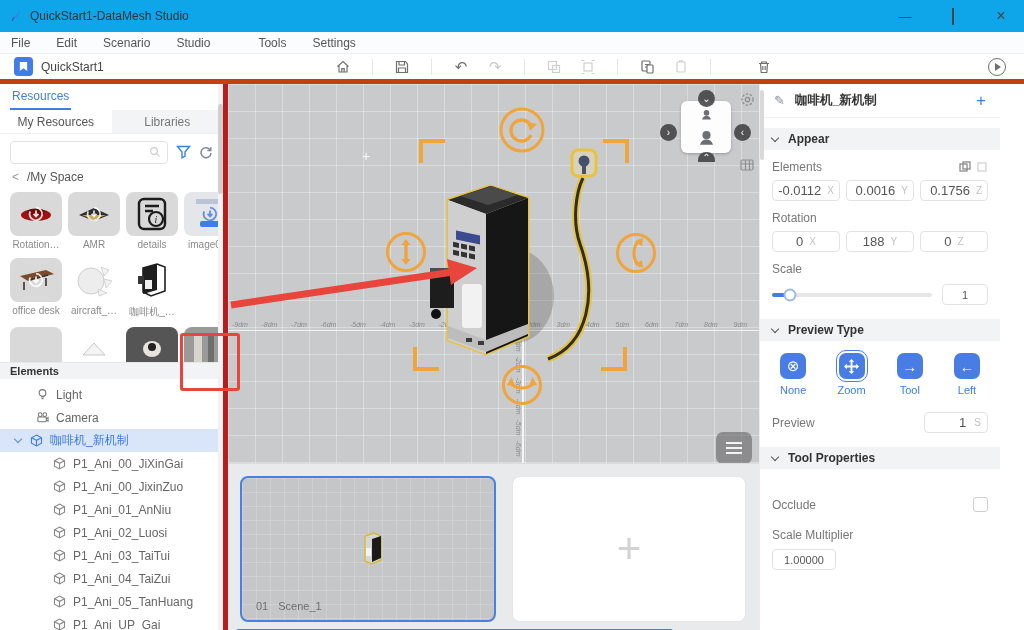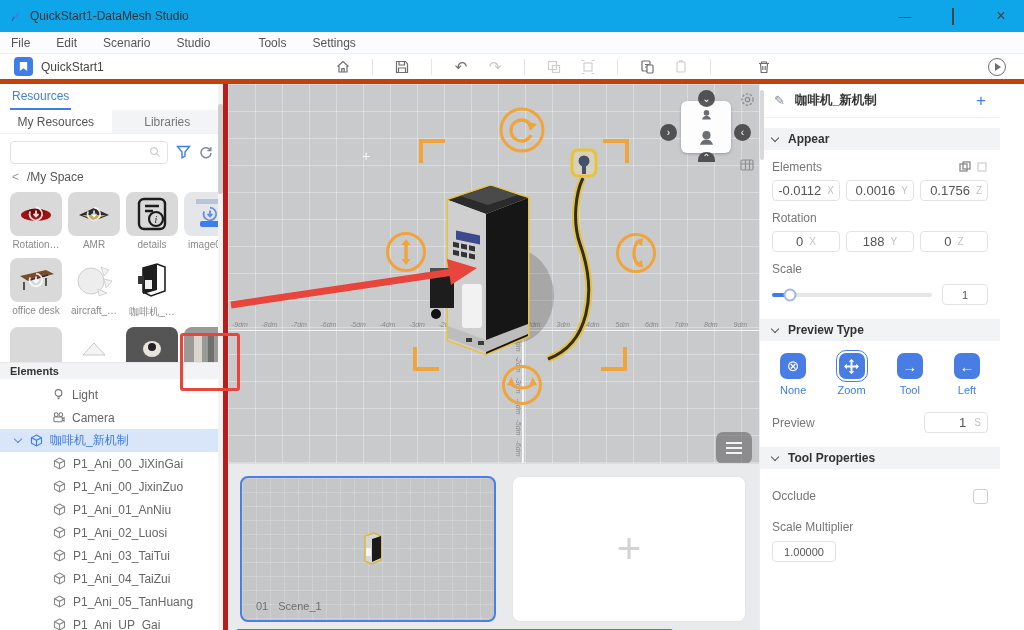--- a/index.html
+++ b/index.html
@@ -67,21 +67,21 @@
   .dl-badge { position:absolute; left:50%; top:50%; transform:translate(-50%,-50%); opacity:.85; }
   .red-box { position:absolute; left:180px; top:249px; width:60px; height:58px;
     border:3px solid #e8453c; border-radius:3px; pointer-events:none; z-index:5; }
 
   .elements-hdr { height:17px; background:#f2f3f4; border-top:1px solid #e7e7e7; display:flex;
     align-items:center; padding-left:10px; font-size:11px; font-weight:bold; color:#333; }
   .tree { padding-top:4px; }
   .tree-row { height:23px; display:flex; align-items:center; gap:7px; font-size:12px; color:#666; }
   .tree-row .ico { flex:0 0 auto; display:flex; }
   .tree-row.sel { background:#d9e5f8; color:#3f7ee8; }
-  .lv1 { padding-left:52px; }
+  .lv1 { padding-left:36px; }
   .lv1.sel { padding-left:15px; }
   .lv2 { padding-left:53px; }
   .chev { width:6px; height:6px; border-left:1.4px solid #5a8ae0; border-bottom:1.4px solid #5a8ae0;
     transform:rotate(-45deg); margin-right:2px; margin-top:-3px; }
 
   
   .center { width:531px; display:flex; flex-direction:column; }
   .viewport { position:relative; height:379px; background:#c9cacb; overflow:hidden;
     background-image:
       linear-gradient(rgba(255,255,255,.32) 1px, transparent 1px),
@@ -162,21 +162,21 @@
     align-items:center; justify-content:center; color:#555; font-size:11px; background:#fff; }
   .type-row { display:flex; justify-content:space-between; padding:12px 8px 0; }
   .type-opt { display:flex; flex-direction:column; align-items:center; gap:5px; }
   .type-btn { width:26px; height:26px; background:#4a7de4; border-radius:7px; display:flex;
     align-items:center; justify-content:center; color:#fff; font-size:15px; }
   .type-opt.sel .type-btn { outline:1.5px solid #4a7de4; outline-offset:2px; }
   .type-label { color:#3f7ee8; font-size:11px; }
   .dur-row { display:flex; align-items:center; justify-content:space-between; margin-top:16px; }
   .dur-input { width:64px; height:21px; border:1px solid #e3e3e3; border-radius:4px; display:flex;
     align-items:center; justify-content:flex-end; gap:8px; padding:0 6px; }
-  .occ-row { display:flex; align-items:flex-start; justify-content:space-between; margin-top:20px; }
+  .occ-row { display:flex; align-items:center; justify-content:space-between; margin-top:28px; }
   .checkbox { width:15px; height:15px; border:1.4px solid #cfcfcf; border-radius:3px; background:#fff; }
   .mult-box { width:64px; height:21px; border:1px solid #e3e3e3; border-radius:4px; display:flex;
     align-items:center; justify-content:center; color:#555; font-size:11px; margin-top:7px; }
 
   .red-arrow { position:absolute; left:225px; top:255px; width:260px; height:62px; z-index:6;
     pointer-events:none; }
 </style>
 </head>
 <body>
 

